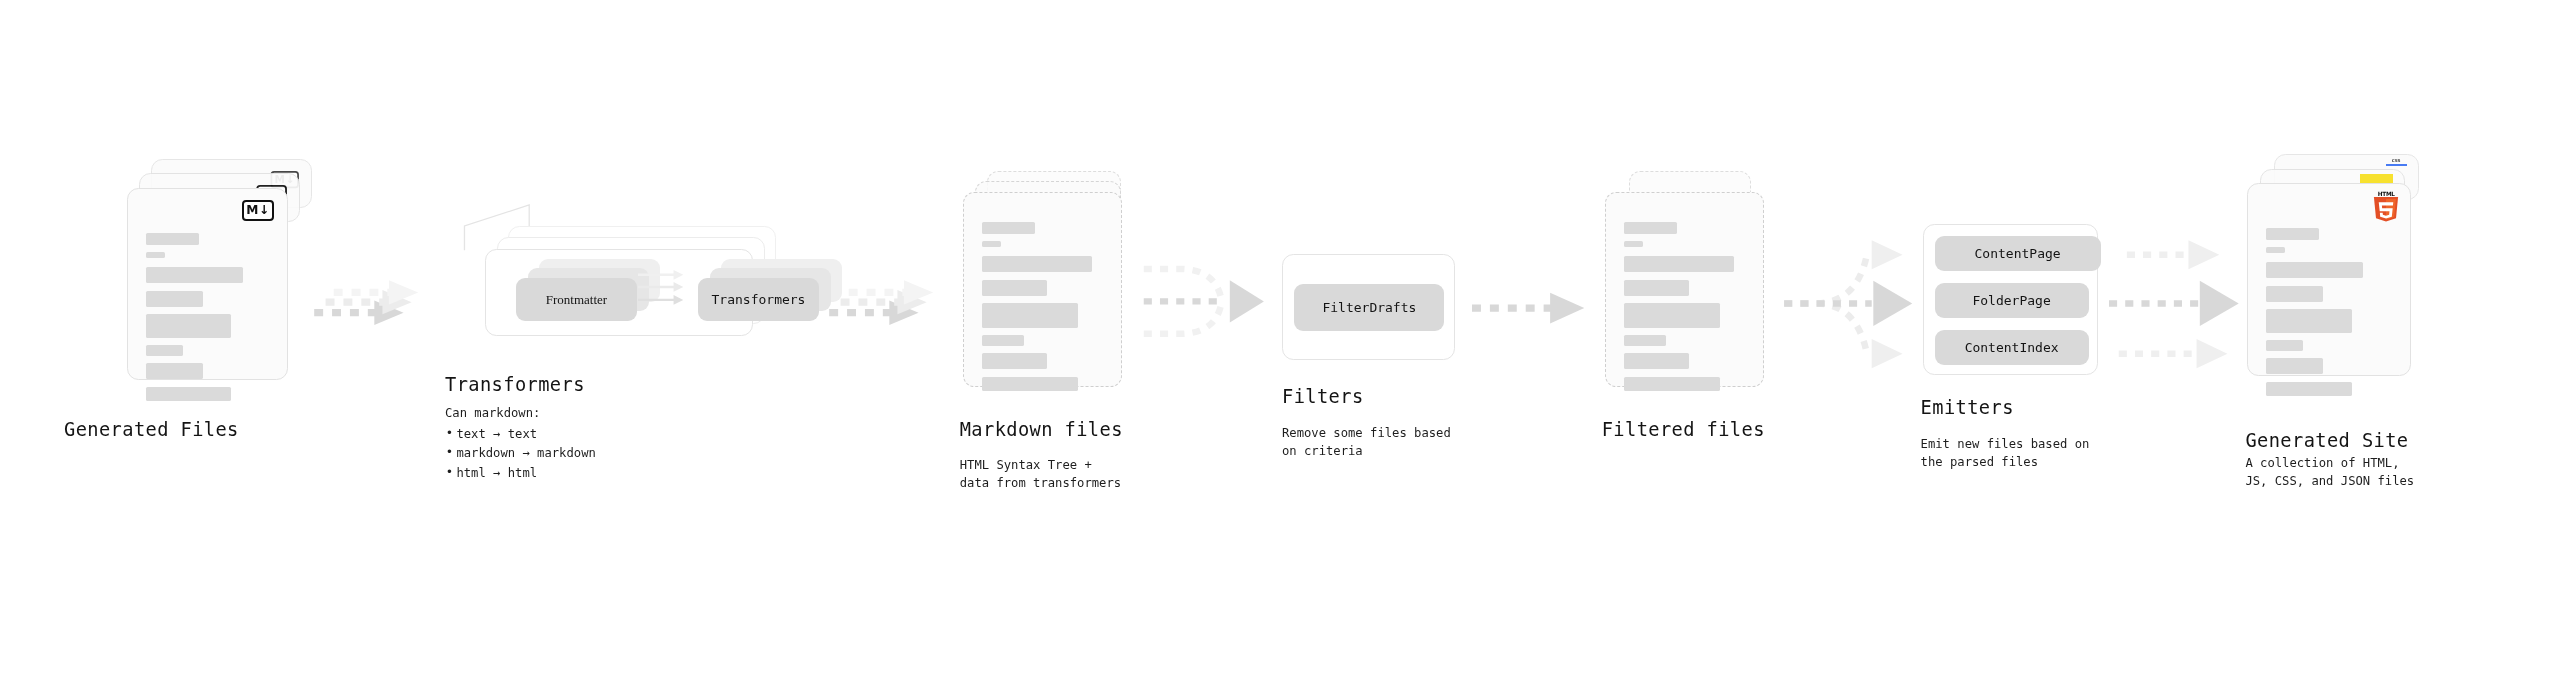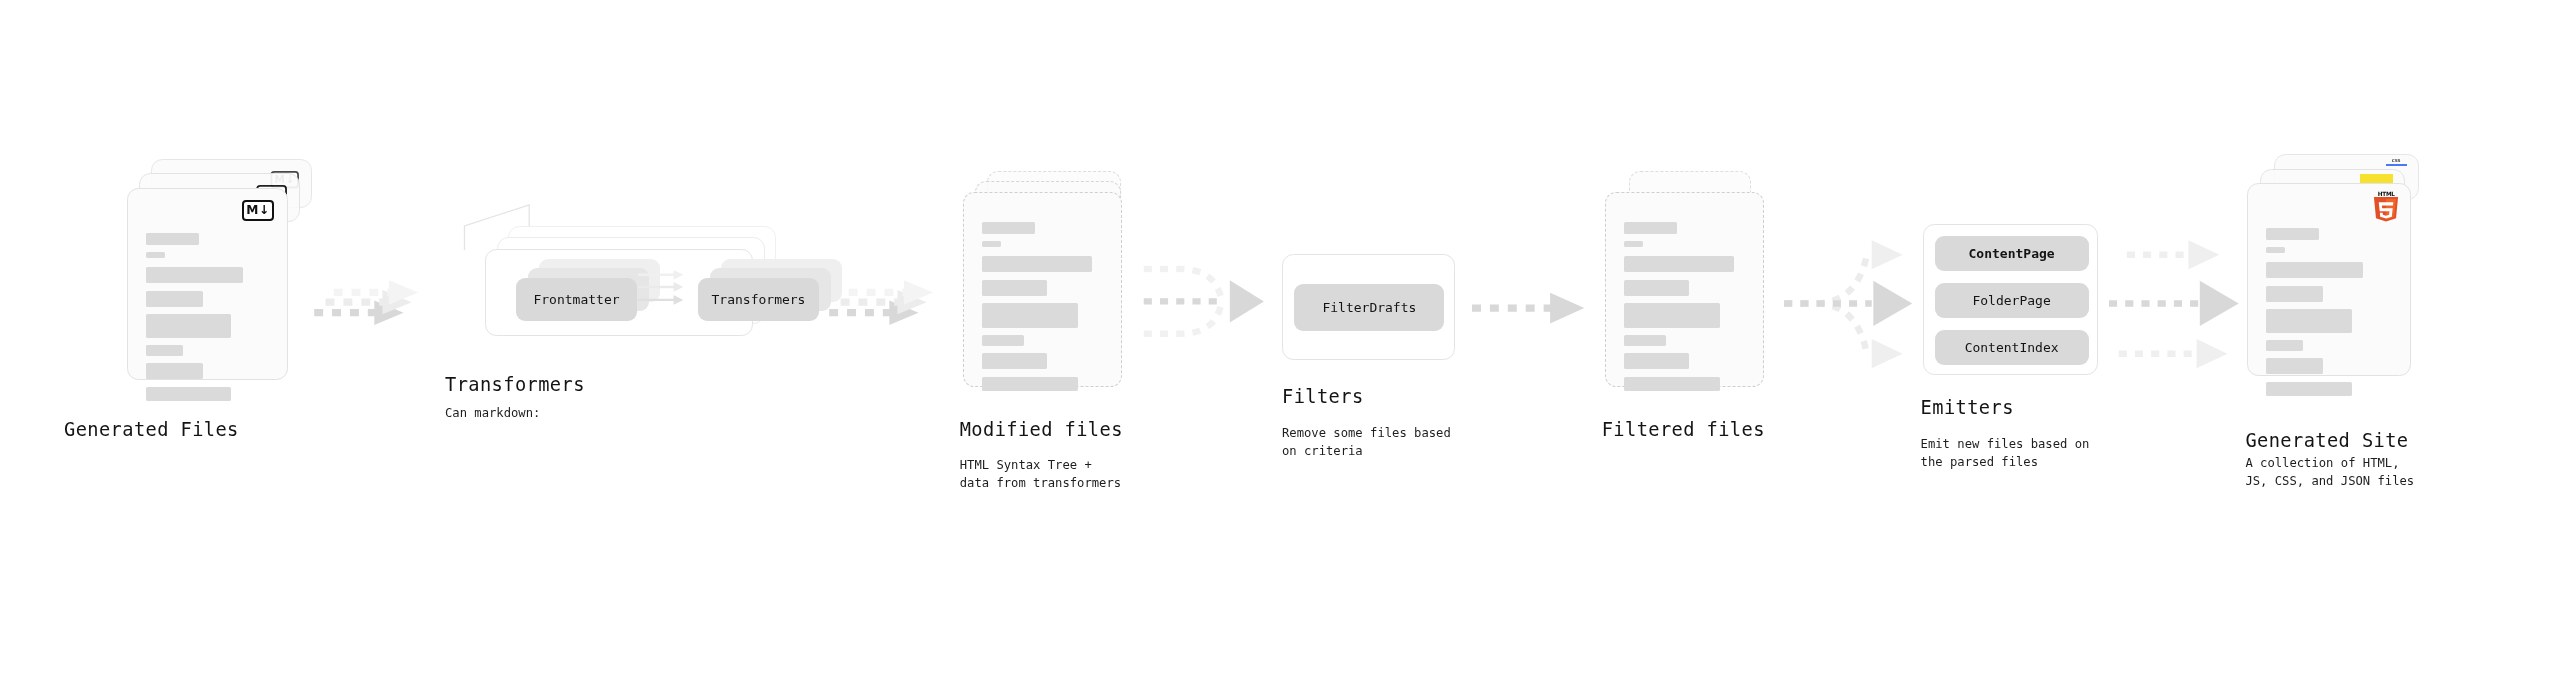--- a/index.html
+++ b/index.html
@@ -267,21 +267,21 @@
       <path d="M8,78 L8,48 L88,22 L88,48" stroke="#e4e4e4" stroke-width="1.6" fill="none"></path>
     </svg>
     <div class="parallel-note" style="left:89px; top:8.1px;margin-top:44px;">Run in parallel</div>
 
     <div class="group-box" style="left:65px; top:39px; width:268px; height:87px; border-color:#f0f0f0;"></div>
     <div class="group-box" style="left:54px; top:50px; width:268px; height:87px; border-color:#ececec;"></div>
     <div class="group-box" style="left:42px; top:62px; width:268px; height:87px; border-color:#e4e4e4;"></div>
 
     <div class="pill" style="left:96px; top:72px; width:121px; height:43px; background:#efefef; border-radius:9px;"></div>
     <div class="pill" style="left:85px; top:81px; width:121px; height:43px; background:#e6e6e6;"></div>
-    <div class="pill" style="left:73px; top:91px; width:121px; height:43px;">
+    <div class="pill" style="left:73px; top:91px; width:121px; height:43px;font-family:Liberation Serif, serif;">
       <span>Frontmatter</span>
     </div>
 
     <svg class="arrow-svg" style="left:195px; top:81px;" width="55" height="46" viewBox="0 0 68 56">
       <g>
         <line x1="0" y1="8" x2="46" y2="8" stroke="#f0f0f0" stroke-width="3"></line>
         <polygon points="44,2 56,8 44,14" fill="#f0f0f0"></polygon>
         <line x1="0" y1="23" x2="46" y2="23" stroke="#eaeaea" stroke-width="3"></line>
         <polygon points="44,17 56,23 44,29" fill="#eaeaea"></polygon>
         <line x1="0" y1="39" x2="46" y2="39" stroke="#dfdfdf" stroke-width="3"></line>
@@ -294,20 +294,25 @@
     <div class="pill" style="left:255px; top:91px; width:121px; height:43px;">
       <span>Transformers</span>
     </div>
 
     <div class="stage-title" style="position:absolute; left:-219px; top:206px; left:-219px;"></div>
   </div>
 
   <div class="stage" style="left:445px; top:374px; width:276px;">
     <div class="stage-title">Transformers</div>
     <div class="stage-sub">Can markdown:</div>
+    <ul class="bullets">
+      <li>text → text</li>
+      <li>markdown → markdown</li>
+      <li>html → html</li>
+    </ul>
   </div>
 
   <svg class="arrow-svg" style="left:829px; top:268px;" width="106" height="65" viewBox="0 0 130 80">
     <g stroke="#d8d8d8" stroke-width="9" stroke-dasharray="11 11" fill="none">
       <line x1="0" y1="55" x2="78" y2="55"></line>
       <polygon points="74,40 110,55 74,70" fill="#d8d8d8" stroke="none"></polygon>
     </g>
     <g stroke="#ececec" stroke-width="9" stroke-dasharray="11 11" fill="none">
       <line x1="14" y1="42" x2="88" y2="42"></line>
       <polygon points="84,27 120,42 84,57" fill="#ececec" stroke="none"></polygon>
@@ -328,21 +333,21 @@
           <div class="ln" style="width:18.7px;height:5.7px;margin-bottom:9px;"></div>
           <div class="ln" style="width:110px;height:16.3px;"></div>
           <div class="ln" style="width:65px;height:16.3px;"></div>
           <div class="ln" style="width:96px;height:24.4px;"></div>
           <div class="ln" style="width:42px;height:10.6px;"></div>
           <div class="ln" style="width:65px;height:16.3px;"></div>
           <div class="ln" style="width:96px;height:14px;"></div>
         </div>
       </div>
     </div>
-    <div class="stage-title" style="position:absolute; left:-3.3px; top:248px;">Modified files</div>
+    <div class="stage-title" style="position:absolute; left:-3.3px; top:248px;">Markdown files</div>
     <div class="stage-desc" style="position:absolute; left:-3.3px; top:276px;">HTML Syntax Tree +
 data from transformers</div>
   </div>
 
   <svg class="arrow-svg" style="left:1134px; top:254px;" width="138" height="98" viewBox="0 0 170 120">
     <g fill="none" stroke-width="8" stroke-dasharray="10 10">
       <path d="M12,18 L56,18 Q102,18 108,58" stroke="#f1f1f1"></path>
       <path d="M12,98 L56,98 Q102,98 108,58" stroke="#f1f1f1"></path>
       <line x1="12" y1="58" x2="112" y2="58" stroke="#d8d8d8"></line>
     </g>
@@ -390,21 +395,21 @@
       <path d="M10,88 L48,88 Q100,88 112,150" stroke="#ececec"></path>
       <line x1="10" y1="88" x2="118" y2="88" stroke="#d8d8d8"></line>
     </g>
     <polygon points="118,10 156,28 118,46" fill="#efefef"></polygon>
     <polygon points="120,60 168,88 120,116" fill="#d8d8d8"></polygon>
     <polygon points="118,132 156,150 118,168" fill="#efefef"></polygon>
   </svg>
 
   <div class="stage" style="left:1923px; top:224px;">
     <div class="group-box" style="left:0; top:0; width:175px; height:151px; position:relative;">
-      <div class="pill" style="left:10.6px; top:10.6px; width:154px; height:35px;font-weight:bold;">
+      <div class="pill" style="left:10.6px; top:10.6px; width:166px; height:35px;">
         <span>ContentPage</span>
       </div>
       <div class="pill" style="left:10.6px; top:58px; width:154px; height:35px;">
         <span>FolderPage</span>
       </div>
       <div class="pill" style="left:10.6px; top:105px; width:154px; height:35px;">
         <span>ContentIndex</span>
       </div>
     </div>
     <div class="stage-title" style="position:absolute; left:-2.4px; top:173px;">Emitters</div>

